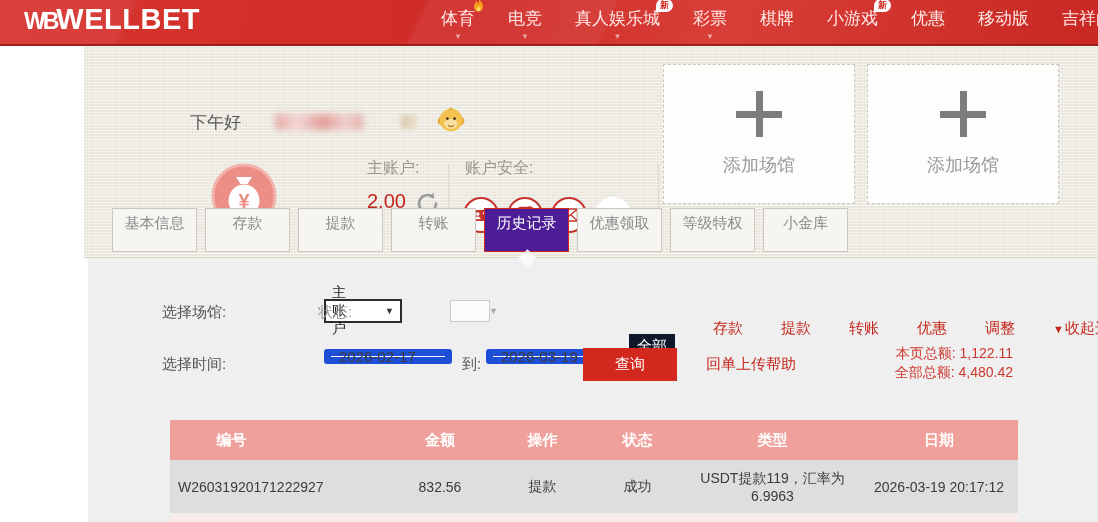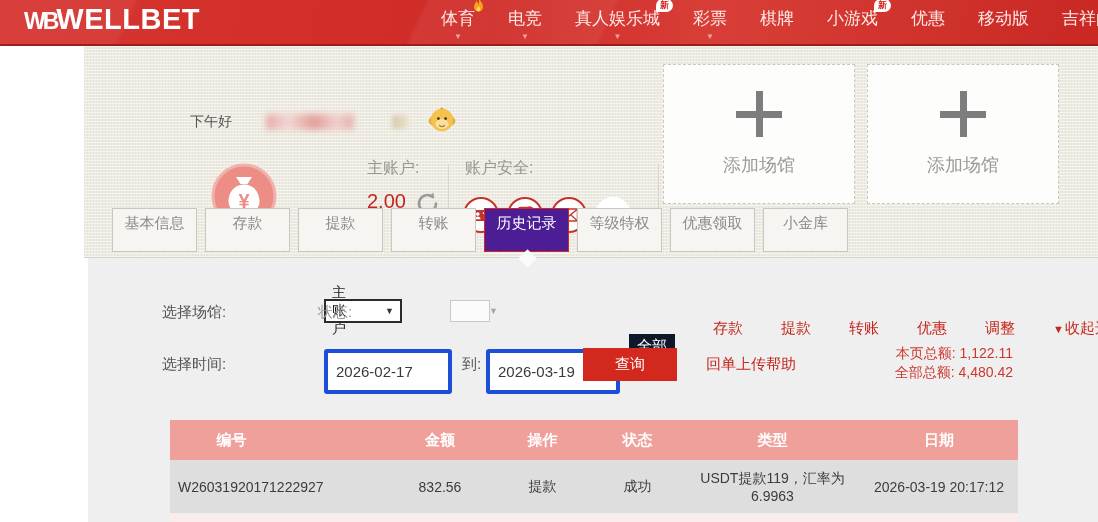--- a/index.html
+++ b/index.html
@@ -45,21 +45,21 @@
     background-image:
       repeating-linear-gradient(0deg, rgba(255,255,255,.5) 0 1px, transparent 1px 3px),
       repeating-linear-gradient(90deg, rgba(0,0,0,.03) 0 1px, transparent 1px 3px);
     border-bottom:1px solid #d6d3c7; box-shadow:2px 0 3px rgba(0,0,0,.07);
   }
   .notch {
     position:absolute; left:521px; top:252px; width:13px; height:13px;
     background:#fafafa; transform:rotate(45deg); z-index:3;
   }
 
-  .greeting { position:absolute; left:106px; top:62px; display:flex; align-items:center; font-size:14px; color:#555;gap:28px; }
+  .greeting { position:absolute; left:106px; top:62px; display:flex; align-items:center; font-size:17px; color:#555;gap:28px; }
   .blur-name {
     display:inline-block; width:88px; height:16px; margin-left:6px; border-radius:2px;
     background:linear-gradient(90deg,#e5aba7,#f3d6d4 25%,#e2a09b 55%,#f0cfcd 80%,#e7b0ac);
     filter:blur(3px);
   }
   .blur-name2 {
     display:inline-block; width:16px; height:14px; margin-left:10px; border-radius:2px;
     background:linear-gradient(90deg,#d8cbb0,#eadfc8); filter:blur(2px);
   }
   .monkey { margin-left:-8px; position:relative; top:-2px; }
@@ -113,21 +113,21 @@
   .sel .sel-arrow { margin-left:auto; font-size:9px; color:#333; }
   .sel-status .sel-arrow { color:#a7a7a7; }
 
   .cats { position:absolute; left:541px; top:40px; display:flex; gap:38px; align-items:center; font-size:15px; }
   .cat { color:#c4271d; cursor:pointer; white-space:nowrap; }
   .cat.active { background:#0f172a; color:#fff; padding:3px 8px;margin-top:36px; }
   .collapse-link { color:#c4271d; cursor:pointer; white-space:nowrap; }
   .collapse-link .tri { font-size:11px; margin-right:1px; }
 
   .date-input {
-    position:absolute; top:91px; height:45px; background:#fff; border:4px solid #1d4ed8;
+    position:absolute; top:91px; height:15px; background:#fff; border:7px solid #1d4ed8;
     border-radius:3px; font-size:15px; color:#3a3a3a; padding:0 8px;
     display:flex; align-items:center; cursor:text;
   }
   .di1 { left:236px; width:128px; } .di2 { left:398px; width:134px; }
 
   .search-btn {
     position:absolute; left:495px; top:90px; width:94px; height:33px; border:none; cursor:pointer;
     background:#d2281e; color:#fff; font-size:15px; font-family:inherit;
   }
   .help-link { position:absolute; left:618px; top:97px; font-size:15px; color:#c4271d; cursor:pointer; }
@@ -263,22 +263,22 @@
   <div class="plus"></div>
   <div class="vc-label">添加场馆</div>
 </div>
 
 <div class="tabs">
   <div class="tab">基本信息</div>
   <div class="tab">存款</div>
   <div class="tab">提款</div>
   <div class="tab">转账</div>
   <div class="tab active">历史记录</div>
+  <div class="tab">优惠领取</div>
   <div class="tab">等级特权</div>
-  <div class="tab">优惠领取</div>
   <div class="tab">小金库</div>
 </div>
 <div class="notch"></div>
 
 <div class="content">
 
   <div class="lbl" style="left:74px; top:45px;">选择场馆:</div>
   <div class="sel sel-venue">
     <span>主账户</span>
     <span class="sel-arrow">▼</span>

